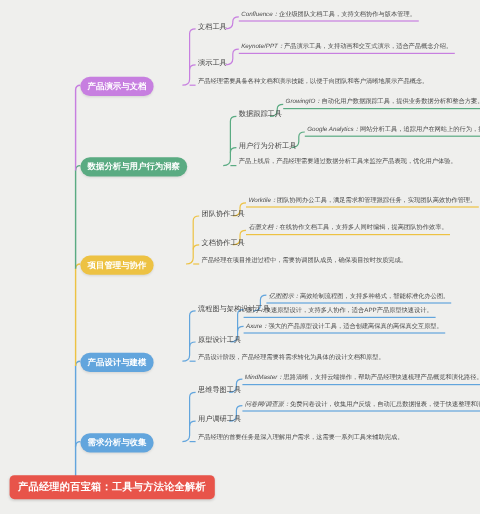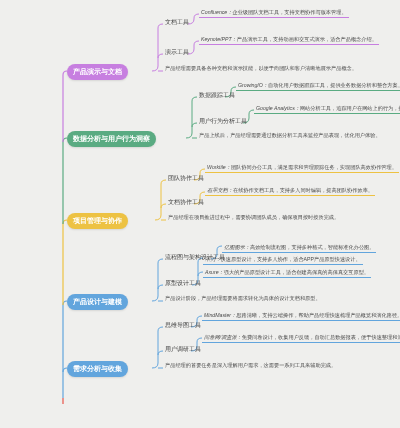--- a/index.html
+++ b/index.html
@@ -107,20 +107,21 @@
       <path d="M198 276 L198 262 Q198 258 203 258" stroke="#62a5dd"></path>
 
       <path d="M152 368 Q158 368 158 363 L158 331 Q158 327 163 327" stroke="#62a5dd"></path>
       <path d="M158 355 Q158 351 163 351" stroke="#62a5dd"></path>
       <path d="M158 368 L163 368" stroke="#62a5dd"></path>
       <path d="M191 327 Q197 327 197 322 L197 320 Q197 316 202 316" stroke="#62a5dd"></path>
       <path d="M191 351 Q197 351 197 346 L197 342 Q197 338 202 338" stroke="#62a5dd"></path>
     </g>
   </svg>
 
+  <div class="node root">产品经理的百宝箱：工具与方法论全解析</div>
 
   <div class="node cat purple" style="left:67px;top:64px;">产品演示与文档</div>
 
   <div class="node sub" style="left:163px;top:18px;">文档工具</div>
 
   <div class="node leaf u-purple" style="left:199px;top:9px;">
     <span class="tool">Confluence：</span><span>企业级团队文档工具，支持文档协作与版本管理。</span>
   </div>
 
   <div class="node sub" style="left:163px;top:48px;">演示工具</div>

